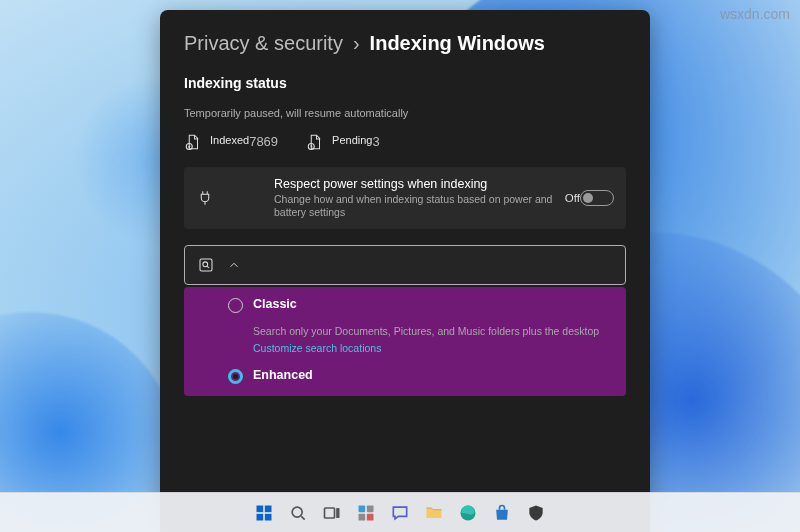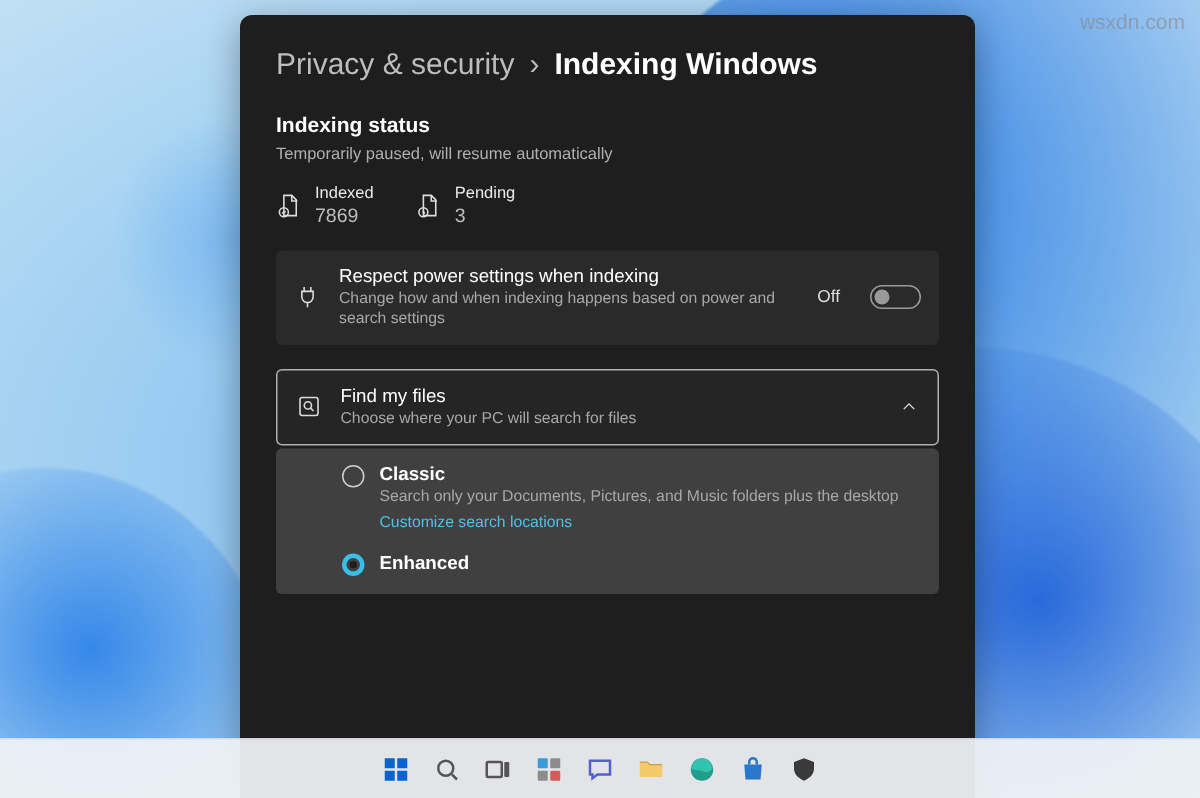--- a/index.html
+++ b/index.html
@@ -23,63 +23,63 @@
     color: #e8e8e8;
     border-radius: 8px;
     padding: 22px 24px 16px 24px;
     box-shadow: 0 6px 24px rgba(0,0,0,0.35);
     overflow: hidden;
   }
   .breadcrumb { font-size: 20px; font-weight: 600; display: flex; align-items: baseline; gap: 10px; color: #fff; }
   .breadcrumb .crumb-parent { color: #bdbdbd; font-weight: 500; }
   .breadcrumb .chevron { color: #bdbdbd; font-weight: 400; }
   .section-title { margin-top: 20px; font-size: 14px; font-weight: 600; color: #ffffff; }
-  .section-sub { font-size: 11px; color: #b0b0b0; margin-top: 6px; }
+  .section-sub { font-size: 11px; color: #b0b0b0; margin-top: 16px; }
   .stats { display: flex; gap: 28px; margin-top: 14px; }
   .stat { display: flex; align-items: center; gap: 8px; }
   .stat-icon { width: 18px; height: 18px; stroke:#ddd; fill:none; stroke-width:1.4; flex-shrink:0;}
-  .stat-col { display: flex; flex-direction: column; line-height: 1.18; }
+  .stat-col { display: flex; line-height: 1.18; }
   .stat-label { font-size: 11px; color: #eaeaea; }
   .stat-val { font-size: 13px; color: #bcbcbc; }
 
   .card {
     margin-top: 16px;
     background: #2a2a2a;
     border-radius: 4px;
     padding: 10px 12px;
     display: flex;
     align-items: center;
     gap: 12px;
   }
   .card .icon { width:18px; height:18px; stroke:#ddd; fill:none; stroke-width:1.4; flex-shrink:0; }
-  .card-text { flex:1; }
+  .card-text { flex:1;margin-left:48px; }
   .card-title { font-size: 12.5px; color:#fff; }
   .card-desc { font-size: 10.5px; color:#a8a8a8; margin-top:2px; line-height:1.25; }
-  .toggle-wrap { display:flex; align-items:center; gap:20px; }
+  .toggle-wrap { display:flex; align-items:center; gap:0; }
   .toggle-label { font-size: 11.5px; color:#ddd; }
   .toggle { width: 34px; height: 16px; border:1.5px solid #9a9a9a; border-radius: 10px; position: relative; background: transparent; cursor:pointer; }
   .toggle::after { content:""; position:absolute; width:10px; height:10px; border-radius:50%; background:#9a9a9a; top:1.5px; left:2px; }
 
   .card.expander { border:1.5px solid #b0b0b0; background:#252525; }
   .chev { width:14px; height:14px; stroke:#ddd; stroke-width:1.6; fill:none; }
 
   .options {
-    background:#404040;
+    background:#701a75;
     border-radius:4px;
     margin-top:2px;
     padding: 10px 14px 12px 44px;
     display:flex; flex-direction:column; gap:12px;
   }
   .option { display:flex; gap:10px; }
   .radio { width:15px; height:15px; border:1.6px solid #cfcfcf; border-radius:50%; flex-shrink:0; margin-top:1px; position:relative; cursor:pointer; }
   .radio.selected { border:3px solid #38bfe8; }
   .radio.selected::after { content:""; position:absolute; inset:2px; border-radius:50%; background:#1e1e1e; }
   .opt-text { flex:1; }
   .opt-title { font-size:12.5px; font-weight:600; color:#fff; }
-  .opt-desc { font-size:10.5px; color:#a8a8a8; margin-top:2px; line-height:1.25; }
+  .opt-desc { font-size:10.5px; color:#a8a8a8; margin-top:14px; line-height:1.25; }
   .link { color:#4cc2e6; font-size:10.5px; margin-top:3px; display:inline-block; cursor:pointer; }
 
   .taskbar {
     position:absolute; bottom:0; left:0; right:0; height:40px;
     background:#f0f2f5ee; border-top:1px solid rgba(0,0,0,.08);
     display:flex; justify-content:center; align-items:center; gap:8px;
   }
   .tb-item { width:26px; height:26px; display:flex; align-items:center; justify-content:center; border-radius:4px; cursor:pointer; }
   .tb-item svg { width:20px; height:20px; }
 </style>
@@ -129,38 +129,34 @@
       </div>
     </div>
   </div>
 
   <div class="card">
     <svg class="icon" viewBox="0 0 24 24">
         <path d="M9 3v4M15 3v4M7 7h10v5a5 5 0 01-10 0V7zM12 17v4"></path>
       </svg>
     <div class="card-text">
       <div class="card-title">Respect power settings when indexing</div>
-      <div class="card-desc">Change how and when indexing happens based on power and search settings</div>
+      <div class="card-desc">Change how and when indexing status based on power and battery settings</div>
     </div>
     <div class="toggle-wrap">
       <span class="toggle-label">Off</span>
       <div class="toggle" role="switch" aria-checked="false"></div>
     </div>
   </div>
 
   <div class="card expander">
     <svg class="icon" viewBox="0 0 24 24">
         <rect x="4" y="4" width="16" height="16" rx="2"></rect>
         <circle cx="11" cy="11" r="3.2"></circle>
         <path d="M13.4 13.4L16 16"></path>
       </svg>
-    <div class="card-text">
-      <div class="card-title">Find my files</div>
-      <div class="card-desc">Choose where your PC will search for files</div>
-    </div>
     <svg class="chev" viewBox="0 0 24 24">
         <path d="M6 15l6-6 6 6"></path>
       </svg>
   </div>
 
   <div class="options">
     <div class="option">
       <div class="radio"></div>
       <div class="opt-text">
         <div class="opt-title">Classic</div>

